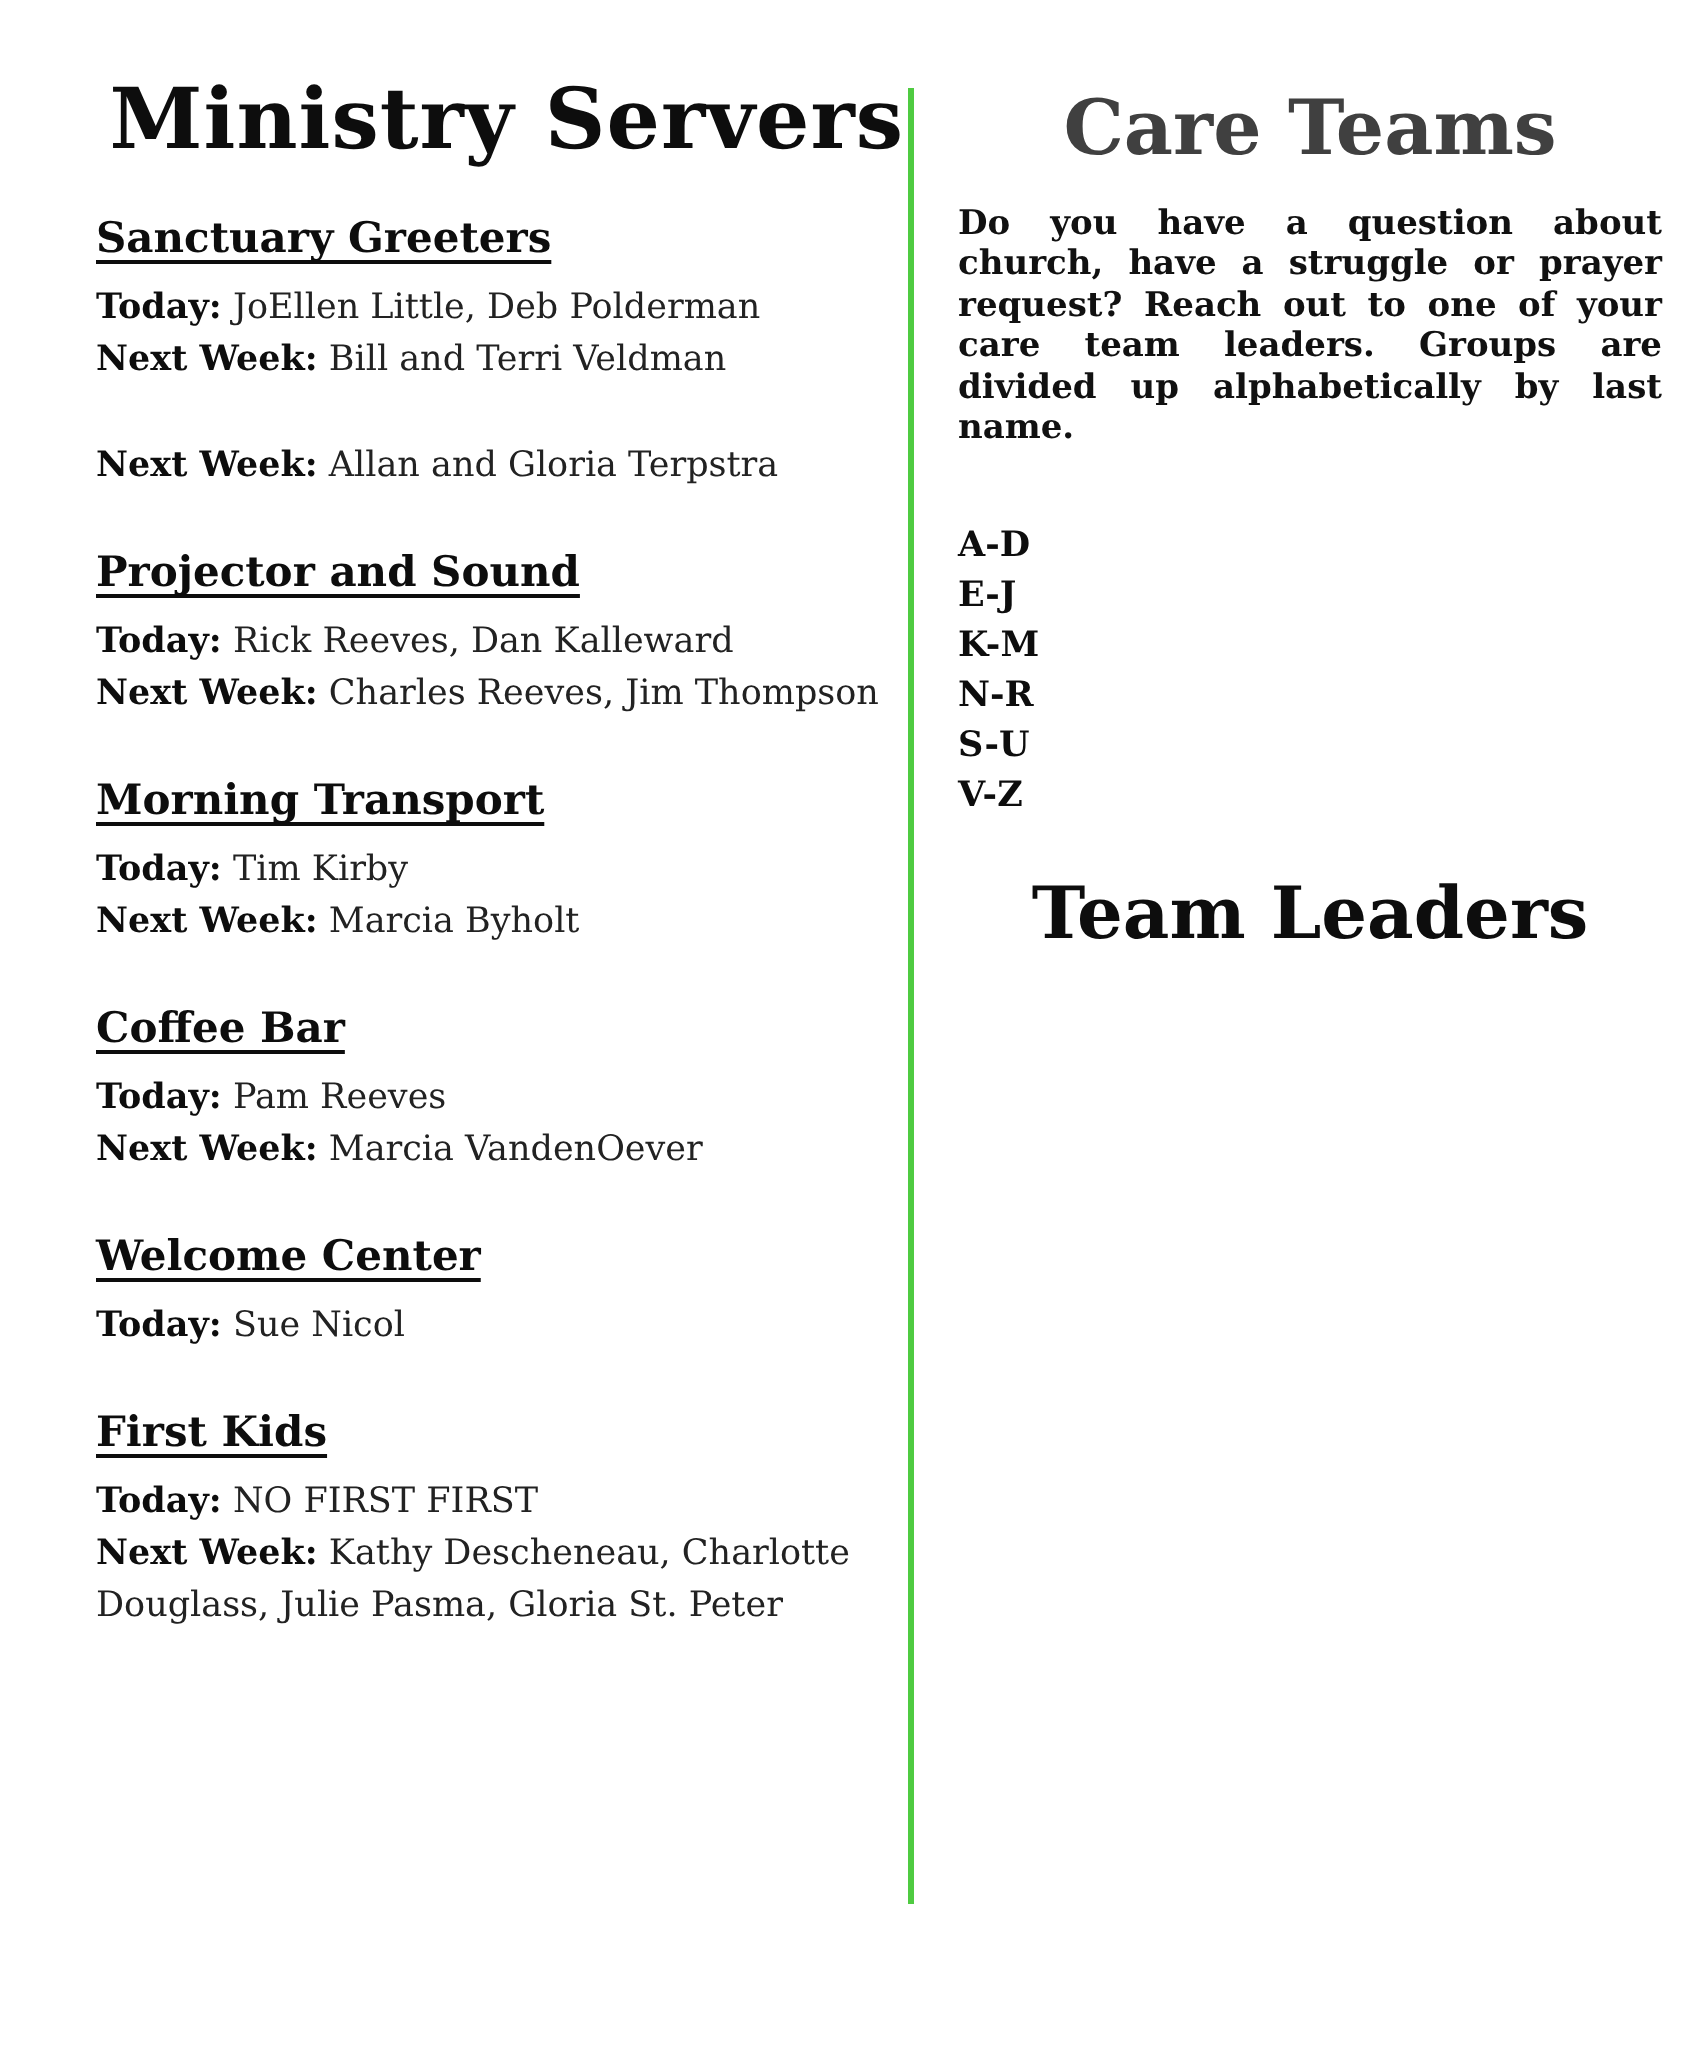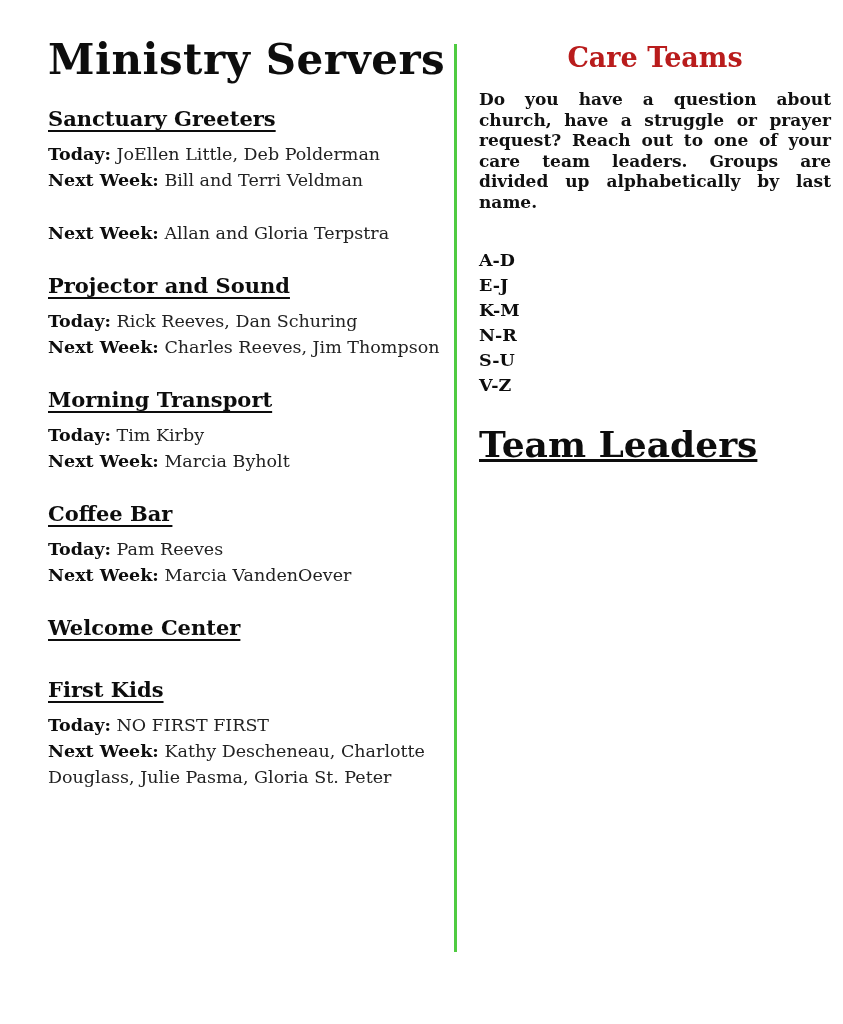--- a/index.html
+++ b/index.html
@@ -18,21 +18,21 @@
   .left-col {
     position: absolute;
     left: 48px;
     top: 36px;
     width: 404px;
   }
   .ministry-title {
     font-size: 42px;
     line-height: 1.15;
     font-weight: 700;
-    text-align: left;
+    text-align: right;
     margin: 0 0 22px 0;
     color: #0d0d0d;
     letter-spacing: 0.5px;
   }
   .ministry-section { margin-bottom: 27px; }
   .ministry-section h2 {
     font-size: 21px;
     line-height: 25px;
     font-weight: 700;
     margin: 0 0 10px 0;
@@ -62,26 +62,26 @@
   }
 
   
   .right-col {
     position: absolute;
     left: 479px;
     top: 36px;
     width: 352px;
   }
   .care-title {
-    font-size: 27px;
+    font-size: 38px;
     line-height: 1.15;
     font-weight: 700;
     text-align: center;
     margin: 6px 0 16px 0;
-    color: #b91c1c;
+    color: #404040;
   }
   .care-intro {
     font-size: 17px;
     line-height: 20.5px;
     font-weight: 700;
     text-align: justify;
     margin: 0 0 36px 0;
     color: #111;
   }
   .group-range {
@@ -93,23 +93,23 @@
   .member {
     font-size: 17.5px;
     line-height: 25px;
     padding-left: 7px;
     color: #222;
   }
   .leaders-title {
     font-size: 36px;
     line-height: 1.15;
     font-weight: 700;
+    text-align: center;
     margin: 26px 0 18px 0;
     color: #0d0d0d;
-    text-decoration: underline;
   }
   .leader {
     font-size: 18px;
     line-height: 25px;
     padding-left: 7px;
     color: #222;
   }
 </style>
 </head>
 <body>
@@ -124,35 +124,36 @@
     <section class="ministry-section">
           <div class="heading-row"><h2>Sanctuary Greeters</h2></div>
           <p class="assign-line"><b>Today:</b> <span>JoEllen Little, Deb Polderman</span></p>
           <p class="assign-line"><b>Next Week:</b> <span>Bill and Terri Veldman</span></p>
         </section>
         <section class="ministry-section">
           <p class="assign-line"><b>Next Week:</b> <span>Allan and Gloria Terpstra</span></p>
         </section>
         <section class="ministry-section">
           <div class="heading-row"><h2>Projector and Sound</h2></div>
-          <p class="assign-line"><b>Today:</b> <span>Rick Reeves, Dan Schuring</span></p>
+          <p class="assign-line"><b>Today:</b> <span>Rick Reeves, Dan Kalleward</span></p>
           <p class="assign-line"><b>Next Week:</b> <span>Charles Reeves, Jim Thompson</span></p>
         </section>
         <section class="ministry-section">
           <div class="heading-row"><h2>Morning Transport</h2></div>
           <p class="assign-line"><b>Today:</b> <span>Tim Kirby</span></p>
           <p class="assign-line"><b>Next Week:</b> <span>Marcia Byholt</span></p>
         </section>
         <section class="ministry-section">
           <div class="heading-row"><h2>Coffee Bar</h2></div>
           <p class="assign-line"><b>Today:</b> <span>Pam Reeves</span></p>
           <p class="assign-line"><b>Next Week:</b> <span>Marcia VandenOever</span></p>
         </section>
         <section class="ministry-section">
           <div class="heading-row"><h2>Welcome Center</h2></div>
+          <p class="assign-line"><b>Today:</b> <span>Sue Nicol</span></p>
         </section>
         <section class="ministry-section">
           <div class="heading-row"><h2>First Kids</h2></div>
           <p class="assign-line"><b>Today:</b> <span>NO FIRST FIRST</span></p>
           <p class="assign-line"><b>Next Week:</b> <span>Kathy Descheneau, Charlotte Douglass, Julie Pasma, Gloria St. Peter</span></p>
         </section>
       </div>
   </div>
 
   <div class="divider" style="background: rgb(79, 203, 65);"></div>

